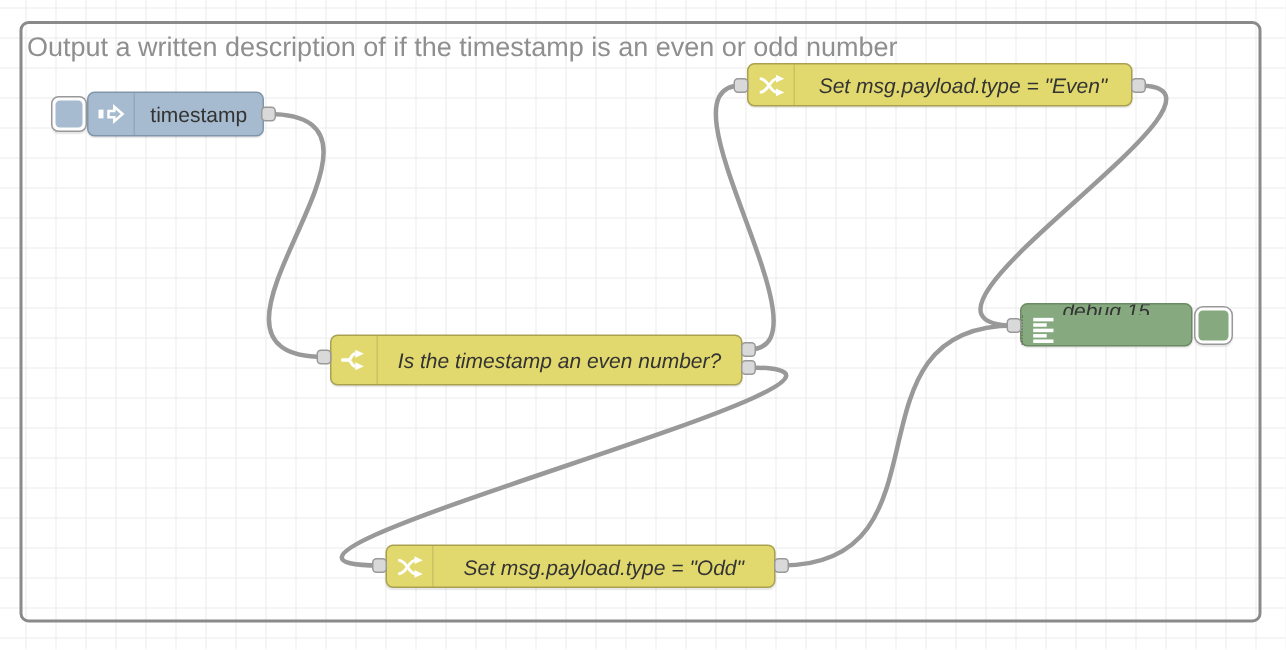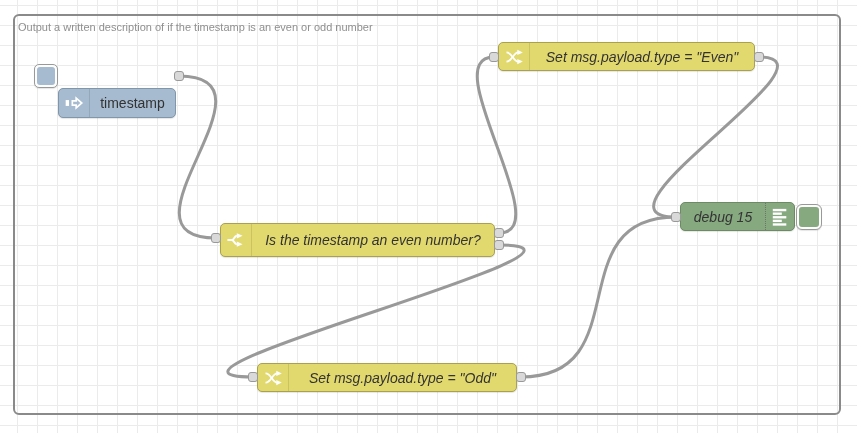--- a/index.html
+++ b/index.html
@@ -15,21 +15,21 @@
     overflow:hidden;
   }
   .stage{position:relative;width:857px;height:433px;}
   .frame{
     position:absolute;left:13px;top:14px;width:828px;height:401px;
     border:2px solid #8a8a8a;border-radius:6px;box-sizing:border-box;
     pointer-events:none;
   }
   .comment{
     position:absolute;left:18px;top:21px;
-    font-size:11px;color:#8f8f8f;white-space:nowrap;
+    font-size:18px;color:#8f8f8f;white-space:nowrap;
   }
   svg.wires{position:absolute;left:0;top:0;width:857px;height:433px;z-index:1;}
   svg.wires path{stroke:#999999;stroke-width:3;fill:none;stroke-linecap:round;}
   .node{
     position:absolute;display:flex;align-items:stretch;
     border-radius:5px;border:1.5px solid;box-sizing:border-box;
     font-size:14px;z-index:2;box-shadow:0 1px 1px rgba(0,0,0,0.10);
   }
   .node.n-inject{background:#a6bbcf;border-color:#8296a9;}
   .node.n-rule{background:#e2d96e;border-color:#a9a150;}
@@ -56,25 +56,25 @@
     box-shadow:0 1px 1px rgba(0,0,0,0.10);
   }
   .nbutton .fill{
     position:absolute;left:2px;top:2px;right:2px;bottom:2px;border-radius:3px;
   }
   .nbutton.b-inject{left:34px;top:64px;width:24px;height:24px;}
   .nbutton.b-inject .fill{background:#a6bbcf;}
   .nbutton.b-debug{left:796px;top:204px;width:26px;height:26px;border-radius:6px;}
   .nbutton.b-debug .fill{background:#87a980;}
   
-  .n-inject{left:58px;top:61px;width:118px;height:30px;margin-top:27px;}
+  .n-inject{left:58px;top:61px;width:118px;height:30px;}
   .n-switch{left:220px;top:223px;width:275px;height:34px;}
   .n-even{left:498px;top:42px;width:257px;height:29px;}
   .n-odd{left:257px;top:363px;width:260px;height:29px;}
-  .n-debug{left:680px;top:202px;width:115px;height:29px;}
+  .n-debug{left:680px;top:202px;width:115px;height:29px;flex-direction:column;}
 </style>
 </head>
 <body>
 
 <div class="stage">
 
   <div class="frame"></div>
 
   <div class="comment">Output a written description of if the timestamp is an even or odd number</div>
 

